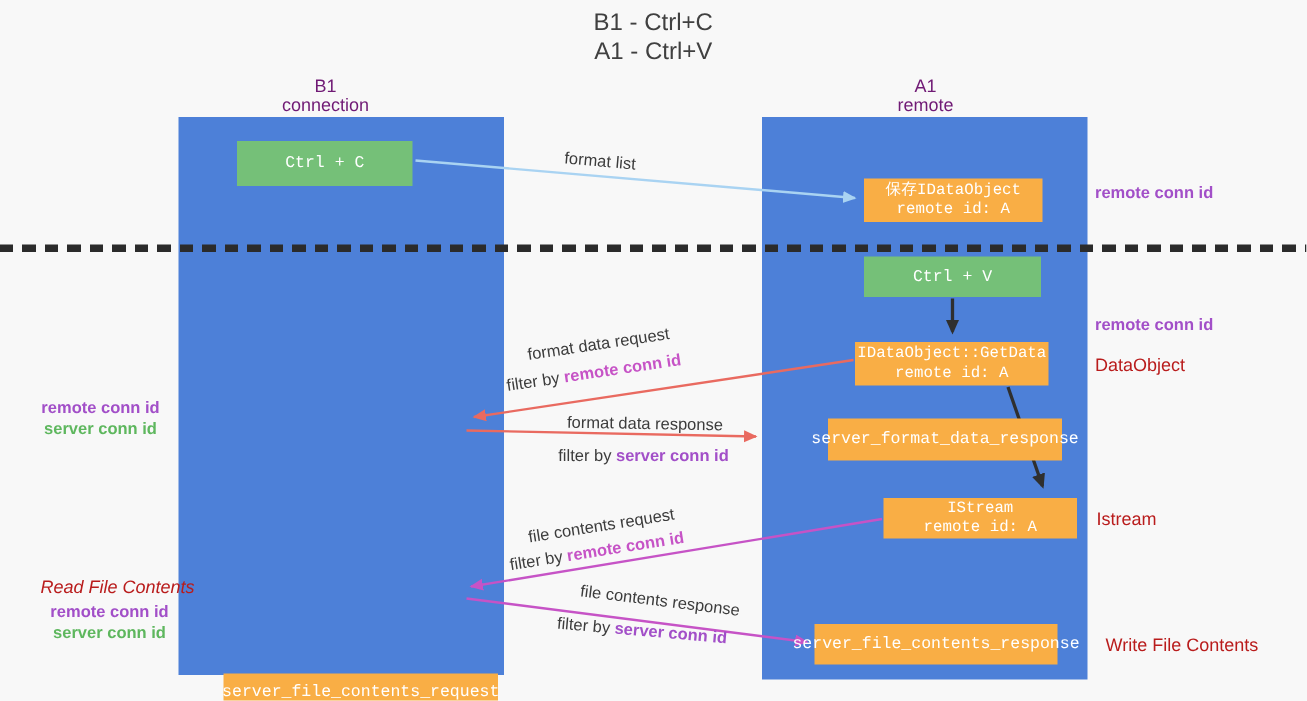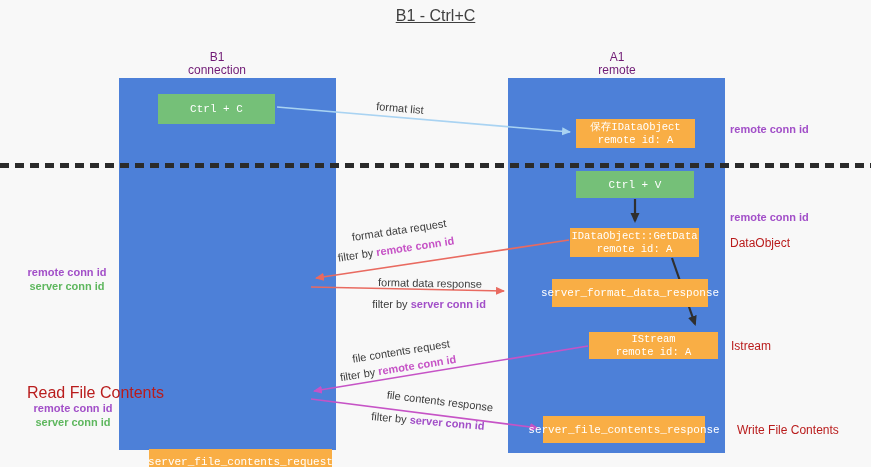--- a/index.html
+++ b/index.html
@@ -1,20 +1,20 @@
 <!DOCTYPE html>
 <html style="--lane-blue: #4d80d8; --box-green: #75c078; --box-orange: #f9ae45; --arrow-red: #e96a60; --arrow-magenta: #c653c6; --arrow-lightblue: #a9d3f2; --hl-purple: #a24fc8; --hl-magenta: #c653c6; --label-green: #5eb75e;"><head>
 <meta charset="utf-8">
 <style>
   html,body{margin:0;padding:0;}
   body{background:#f8f8f8;font-family:"Liberation Sans","DejaVu Sans",sans-serif;}
   .canvas{position:relative;width:871px;height:467px;background:#f8f8f8;overflow:hidden;}
 
   .title{position:absolute;left:0;top:6px;width:871px;text-align:center;
-         font-size:16px;color:#404040;line-height:19px;text-decoration:underline;}
+         font-size:16px;color:#404040;line-height:19px;}
   .lane-header{position:absolute;text-align:center;font-size:12px;color:#701a75;line-height:13px;}
   .lane{position:absolute;background:var(--lane-blue);}
 
   .node{position:absolute;display:flex;flex-direction:column;align-items:center;justify-content:center;
         color:#fff;text-align:center;font-family:Liberation Mono, monospace;}
   .node.green{background:var(--box-green);font-size:11px;}
   .node.orange{background:var(--box-orange);font-size:11px;}
   .node .l2{font-size:10.5px;line-height:13px;}
   .node .l1{font-size:10.5px;line-height:13px;}
   .node.single{font-size:11px;}
@@ -39,20 +39,21 @@
   .ln-mag{stroke:var(--arrow-magenta);stroke-width:1.6;fill:none;}
   .ln-blk{stroke:#2f2f2f;stroke-width:2.2;fill:none;}
 </style>
 </head>
 <body>
 
 <div class="canvas">
 
   <div class="title">
     <div>B1 - Ctrl+C</div>
+    <div>A1 - Ctrl+V</div>
   </div>
 
   <div class="lane-header" style="left:167px;top:51px;width:100px;">
     <div>B1</div>
     <div>connection</div>
   </div>
   <div class="lane-header" style="left:567px;top:51px;width:100px;">
     <div>A1</div>
     <div>remote</div>
   </div>
@@ -147,19 +148,19 @@
   <div class="side-label purple" style="left:730px;top:123px;">remote conn id</div>
   <div class="side-label purple" style="left:730px;top:211px;">remote conn id</div>
   <div class="side-label" style="left:730px;top:236px;">DataObject</div>
   <div class="side-label" style="left:731px;top:339px;">Istream</div>
   <div class="side-label" style="left:737px;top:423px;">Write File Contents</div>
 
   <div class="side-pair" style="left:22px;top:265px;width:90px;">
     <div class="r">remote conn id</div>
     <div class="s">server conn id</div>
   </div>
-  <div class="side-label" style="left:27px;top:384px;font-size:16px;">Read File Contents</div>
+  <div class="side-label" style="left:27px;top:384px;font-size:12px;font-style:italic;">Read File Contents</div>
   <div class="side-pair" style="left:28px;top:401px;width:90px;">
     <div class="r">remote conn id</div>
     <div class="s">server conn id</div>
   </div>
 
 </div>
 
 </body></html>

